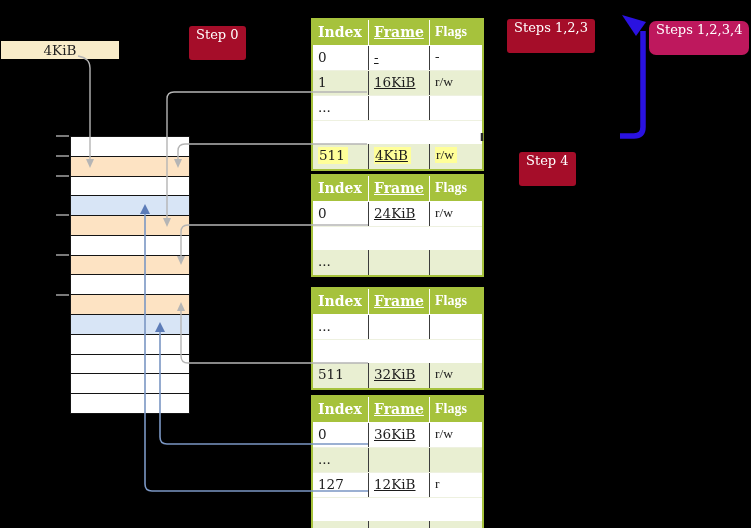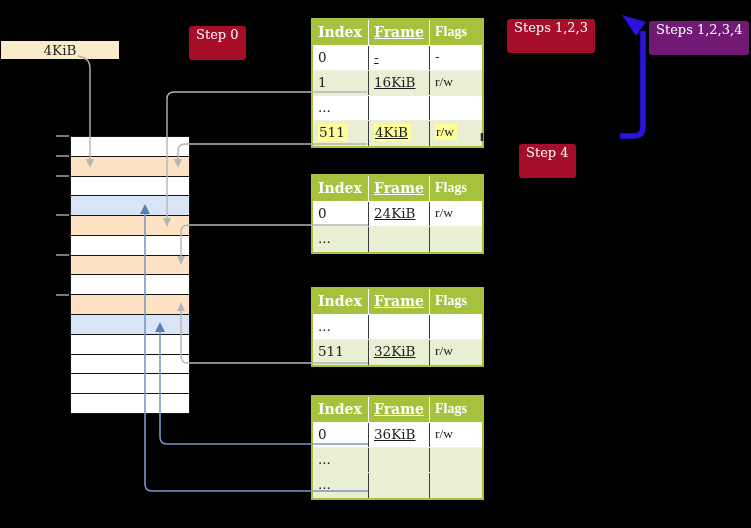--- a/index.html
+++ b/index.html
@@ -11,40 +11,40 @@
   .frame-label{
     position:absolute;left:1px;top:41px;width:118px;height:18px;
     background:#f8ecca;color:#222;font-size:13.5px;line-height:18px;text-align:center;
   }
   
   .badge{
     position:absolute;padding:1px 7px 18px 7px;border-radius:3px;
     color:#fff;font-size:13px;line-height:15px;white-space:nowrap;
   }
   .badge.red{background:#a50d29;}
-  .badge.blue{background:#701a75;}
+  .badge.blue{background:#be185d;border-radius:7px;}
   #badge-step0{left:189px;top:26px;}
   #badge-steps123{left:507px;top:19px;}
   #badge-steps1234{left:649px;top:21px;}
-  #badge-step4{left:519px;top:144px;}
+  #badge-step4{left:519px;top:152px;}
   
   .strip{
     position:absolute;left:70px;top:136px;width:118px;height:276px;
     display:flex;flex-direction:column;border:1px solid #141414;background:#fff;
   }
   .strip-row{flex:1;border-bottom:1px solid #141414;}
   .strip-row:last-child{border-bottom:none;}
   .strip-row.white{background:#ffffff;}
   .strip-row.orange{background:#fde3c3;}
   .strip-row.blue{background:#d8e5f6;}
   .tick{position:absolute;left:56px;width:13px;height:2px;background:#7a7a7a;}
   
   .ptable{position:absolute;border:2px solid #a6c23c;background:#fff;width:169px;}
   .trow{display:flex;height:25px;box-sizing:border-box;border-bottom:1px solid #eef1e0;}
-  .trow:last-child{border-bottom:none;}
+  .trow:last-child{border-bottom:none;margin-top:23px;}
   .trow.thead{height:26px;background:#a6c23c;border-bottom:1px solid #fff;}
   .trow.shaded{background:#e9efd2;}
   .tcell{
     box-sizing:border-box;padding:3px 0 0 5px;font-size:13.5px;color:#1c1c1c;
     overflow:hidden;white-space:nowrap;
   }
   .tcell:nth-child(1){width:56px;}
   .tcell:nth-child(2){width:61px;text-decoration:underline;}
   .tcell:nth-child(3){width:52px;font-family:Liberation Serif, serif;}
   .trow:not(.thead) .tcell:not(:last-child){border-right:1px solid #3c3c3c;}
@@ -154,20 +154,25 @@
       <div class="trow">
         <div class="tcell"><span>0</span></div>
         <div class="tcell"><span>36KiB</span></div>
         <div class="tcell"><span>r/w</span></div>
       </div>
       <div class="trow shaded">
         <div class="tcell"><span>...</span></div>
         <div class="tcell"></div>
         <div class="tcell"></div>
       </div>
+      <div class="trow">
+        <div class="tcell"><span>127</span></div>
+        <div class="tcell"><span>12KiB</span></div>
+        <div class="tcell"><span>r</span></div>
+      </div>
       <div class="trow shaded">
         <div class="tcell"><span>...</span></div>
         <div class="tcell"></div>
         <div class="tcell"></div>
       </div>
     </div>
 
   <svg class="overlay" width="751" height="528" viewBox="0 0 751 528">
 
     <path d="M 78 56 Q 90 58 90 68 L 90 159" fill="none" stroke="#b5b5b5" stroke-width="1.4"></path>

